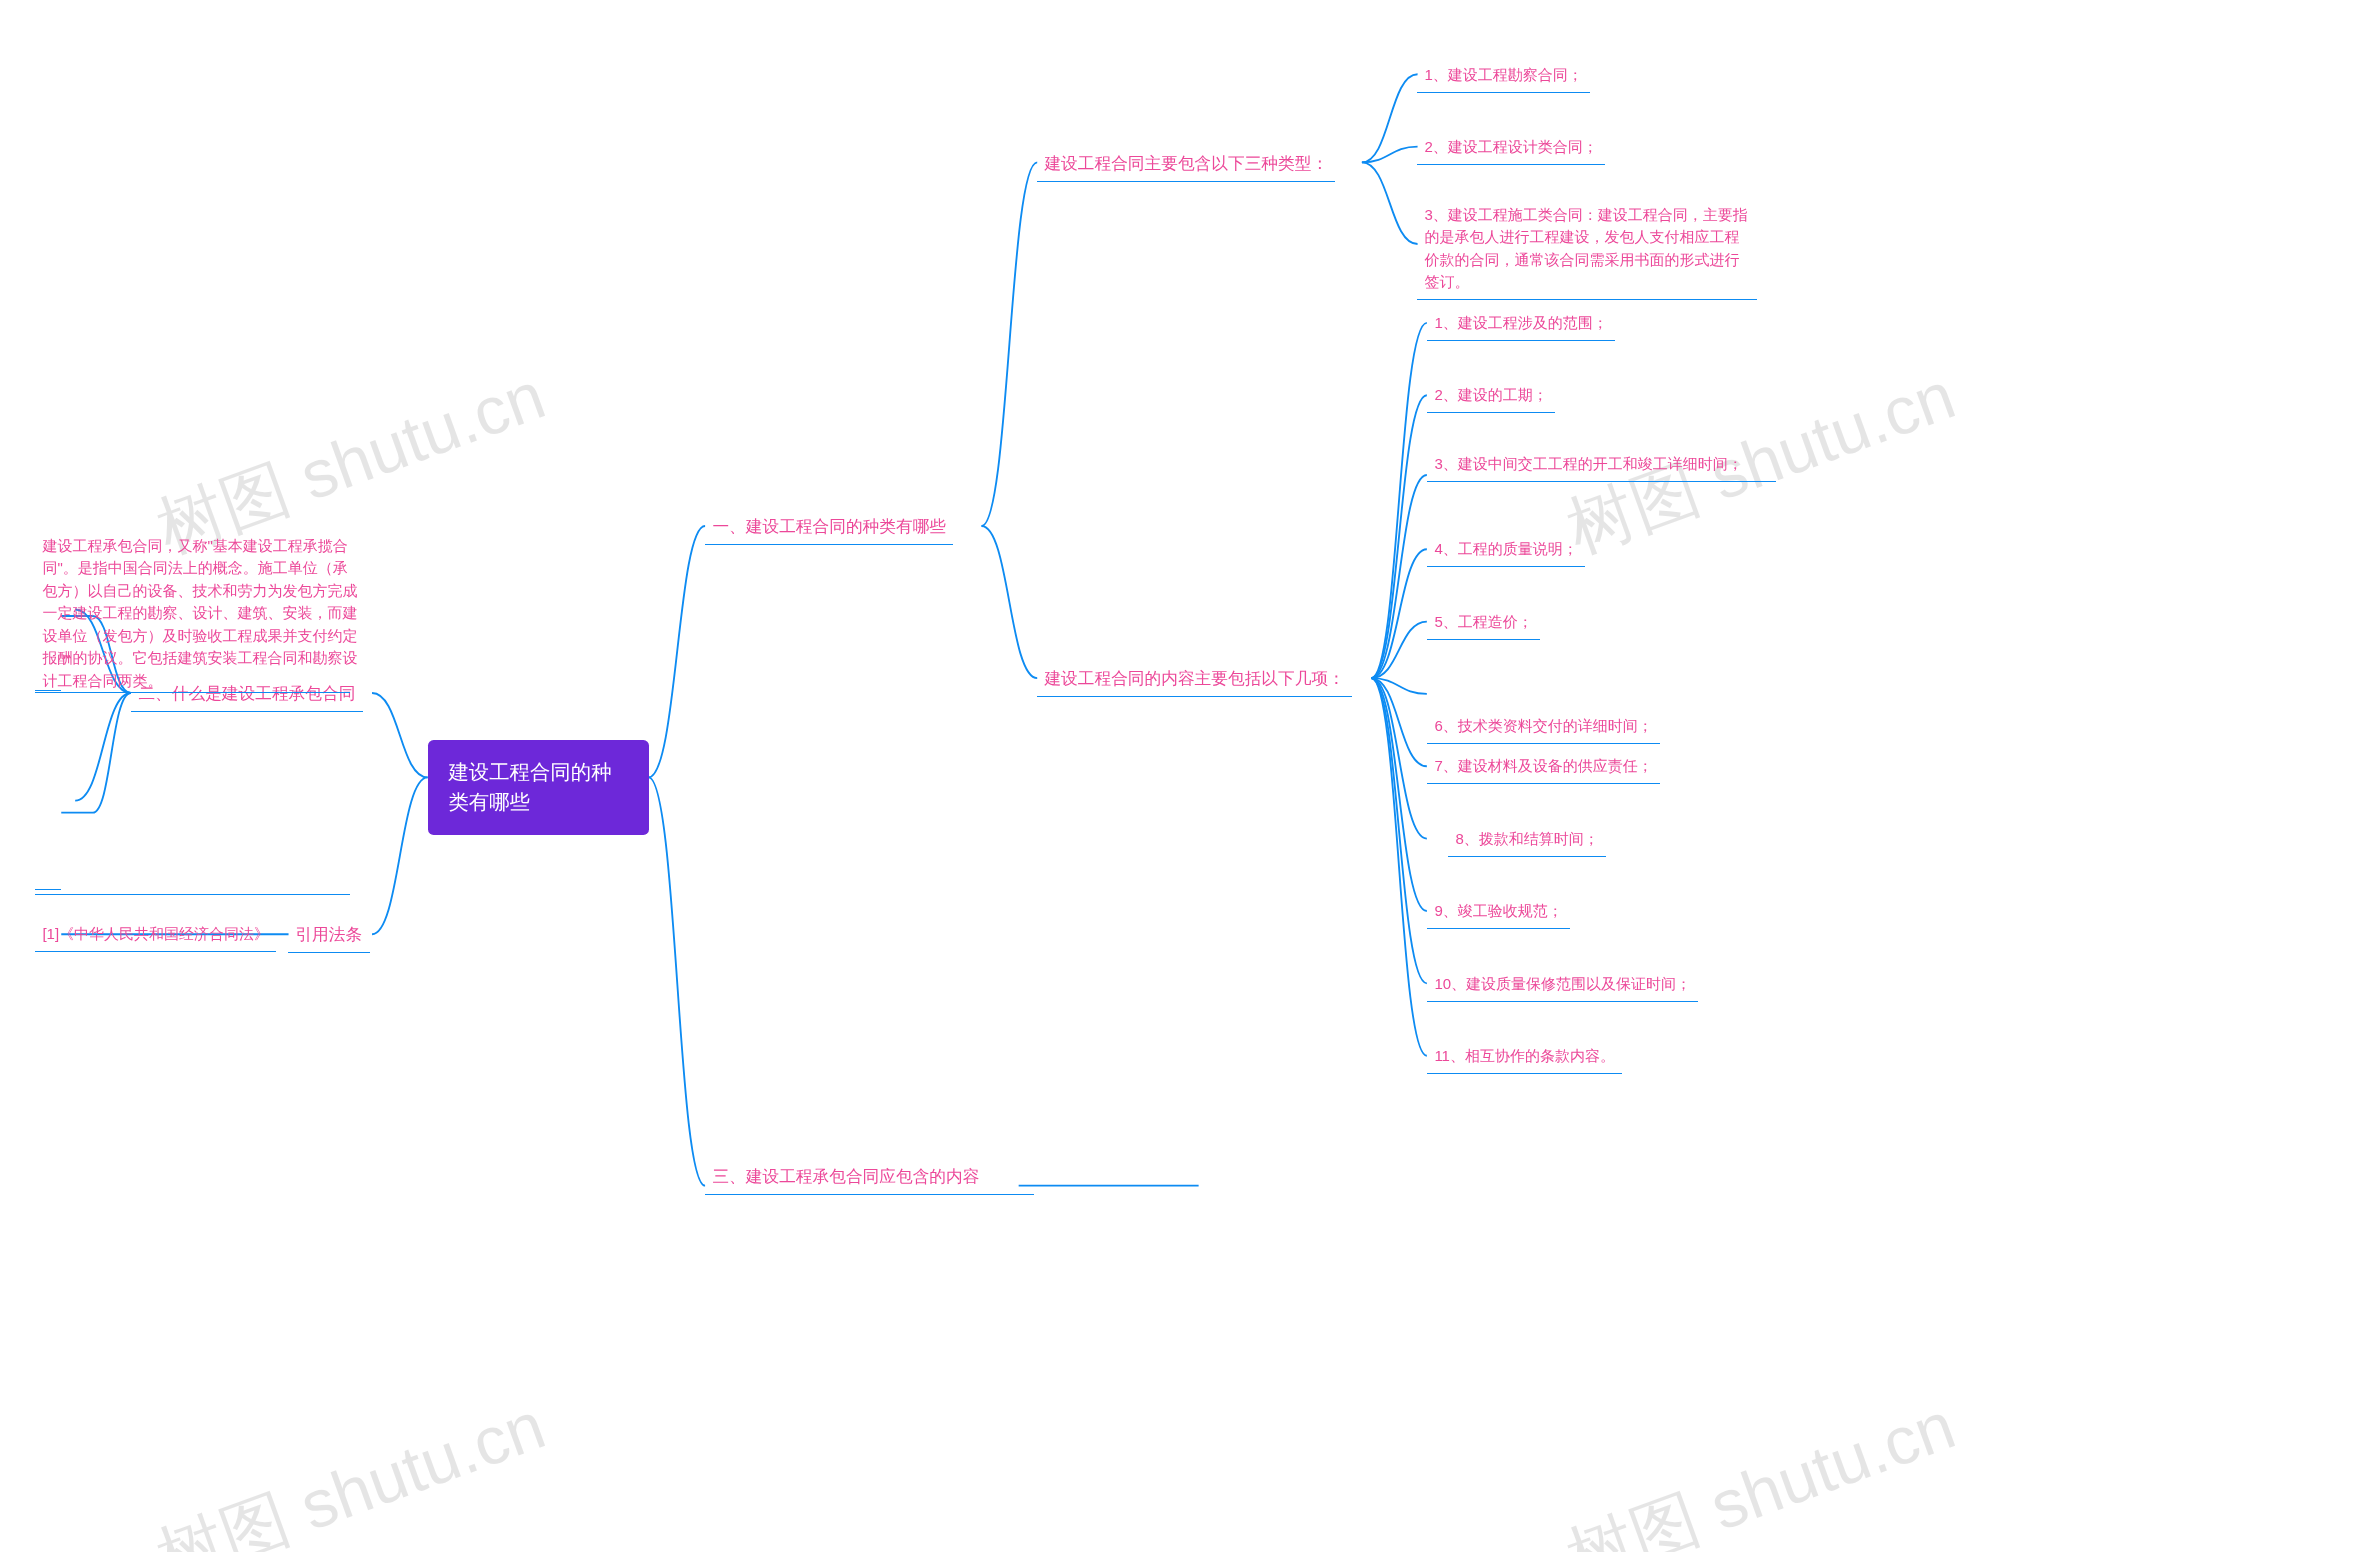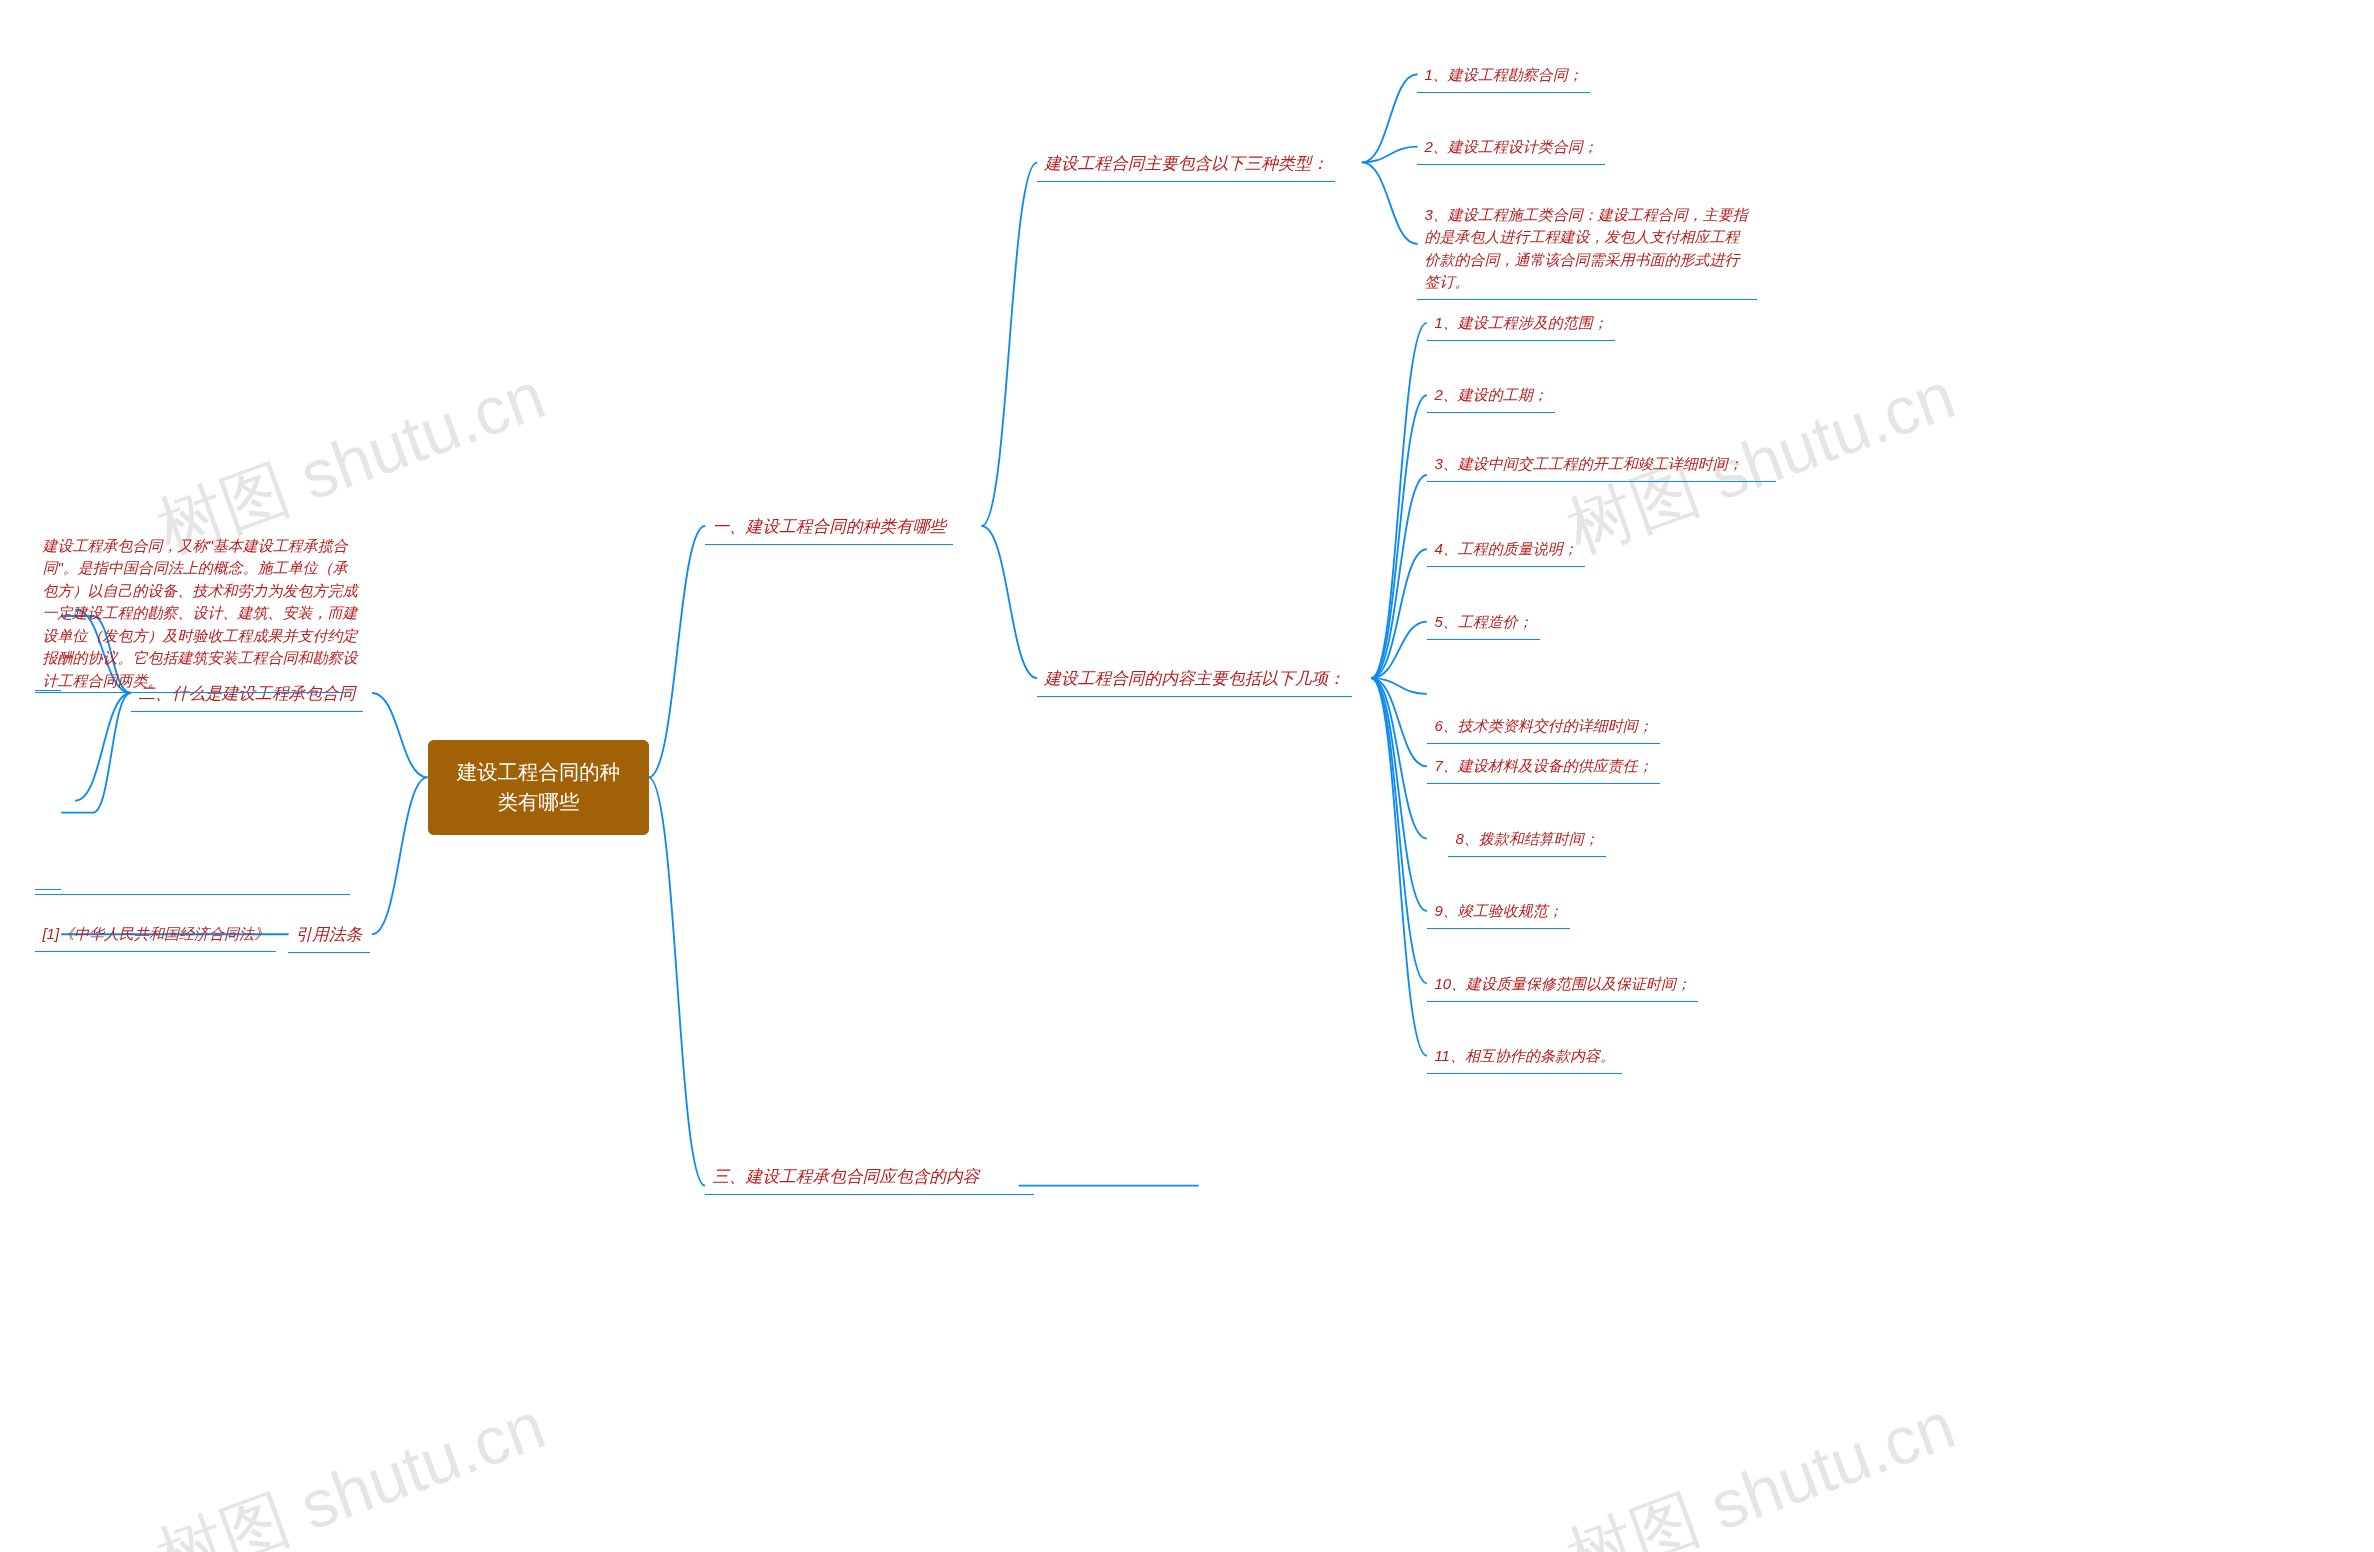--- a/index.html
+++ b/index.html
@@ -19,38 +19,36 @@
   }
   svg.connectors {
     position: absolute;
     top: 0; left: 0;
     width: 2375px;
     height: 1553px;
     pointer-events: none;
   }
   .root-node {
     position: absolute;
-    background: #a16207;
+    background: #6d28d9;
     color: #fff;
     font-size: 20.4px;
     line-height: 1.5;
     padding: 16.7px 20.4px;
     border-radius: 5.6px;
-    text-align: center;
     box-sizing: border-box;
   }
   .node {
     position: absolute;
-    color: #b91c1c;
+    color: #ec4899;
     font-size: 16.7px;
     line-height: 1.5;
     padding: 5.6px 7.4px;
     white-space: nowrap;
     border-bottom: 1.9px solid #0d8bf2;
-    font-style: italic;
   }
   .node.wrap {
     white-space: normal;
   }
   .node.small {
     font-size: 15px;
   }
   .watermark {
     position: absolute;
     color: rgba(0,0,0,0.10);

